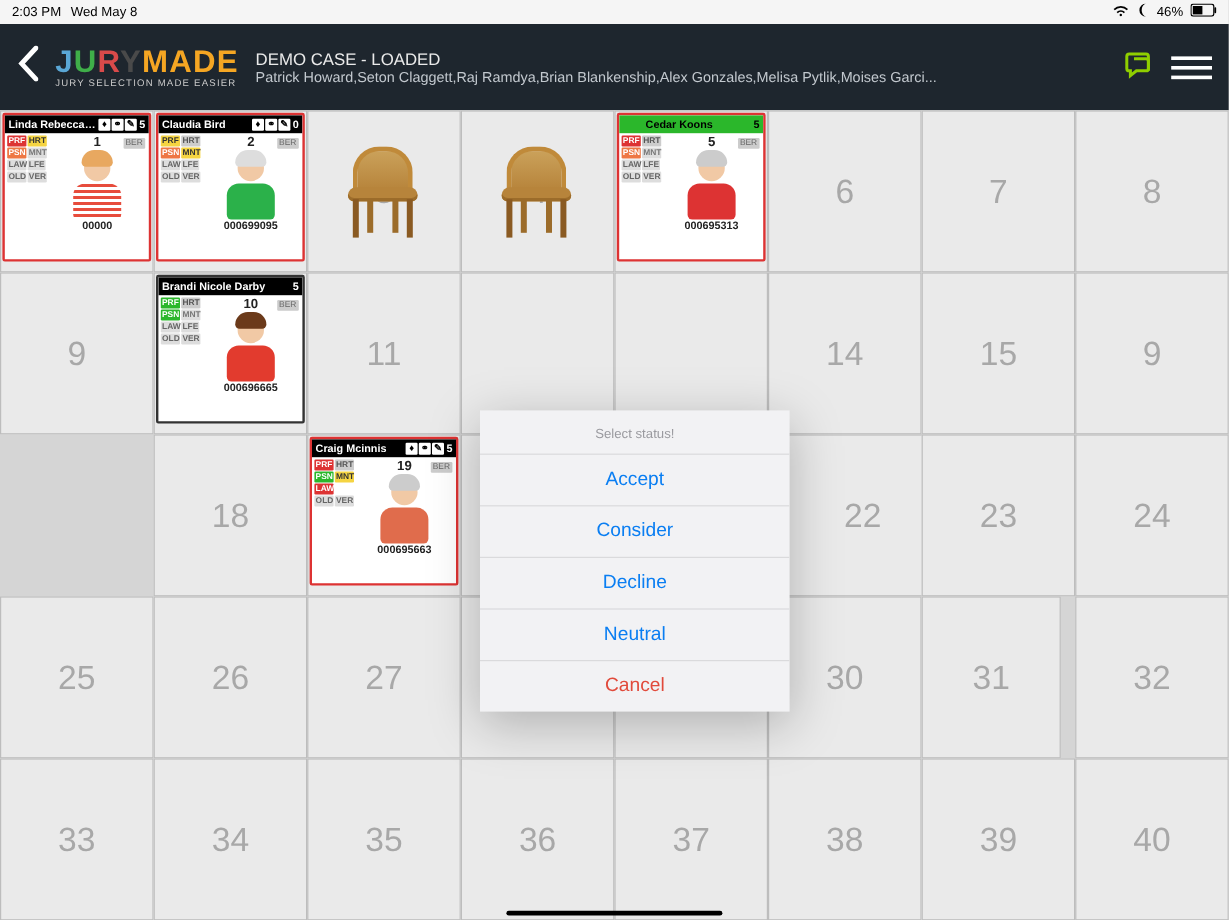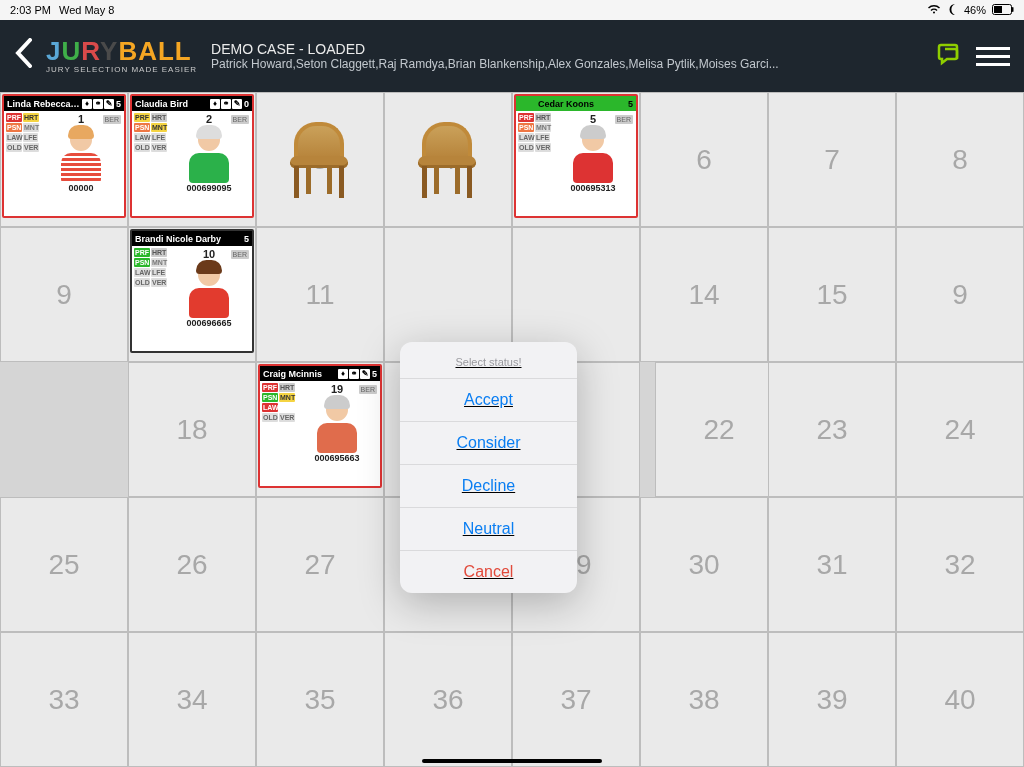--- a/index.html
+++ b/index.html
@@ -63,21 +63,21 @@
   .ber{ position:absolute; top:19px; right:3px; font-size:7px; background:#ccc; color:#666; padding:1px 2px; border-radius:1px; }
   .avatar-wrap { flex: 1; display:flex; flex-direction:column; align-items:center; justify-content:flex-start; padding-top:2px; }
   .jnum { font-size: 11px; font-weight: 700; }
   .avatar { width: 48px; height: 58px; display:flex; flex-direction:column; align-items:center; }
   .av-head { width: 22px; height: 22px; border-radius: 50%; background: #f1c9a5; }
   .av-hair { width: 26px; height: 14px; border-radius: 12px 12px 4px 4px; margin-bottom:-10px; z-index:1; }
   .av-body { width: 40px; height: 30px; border-radius: 10px 10px 4px 4px; margin-top: 2px; }
   .jid { font-size: 9px; font-weight: 600; }
 
   
-  .sheet { position: absolute; left: 400px; top: 250px; width: 177px; background: #f2f2f4; border-radius: 12px; box-shadow: 0 10px 40px rgba(0,0,0,.25); overflow: hidden; text-decoration: underline; }
+  .sheet { position: absolute; left: 400px; top: 250px; width: 258px; background: #f2f2f4; border-radius: 0; box-shadow: 0 10px 40px rgba(0,0,0,.25); overflow: hidden; }
   .sheet-title { text-align: center; font-size: 11px; color: #9a9a9f; padding: 14px 0 10px; }
   .sheet-item { text-align: center; font-size: 16px; color: #0a7ef2; padding: 12px 0; border-top: 1px solid #dadadc; cursor: pointer; }
   .sheet-item.cancel { color: #e14a3b; }
 
   .home-indicator { position:absolute; bottom:4px; left:50%; transform:translateX(-50%); width:180px; height:4px; background:#000; border-radius:3px; }
 </style>
 </head>
 <body>
 
 <div class="statusbar">
@@ -108,21 +108,21 @@
 </div>
 
 <div class="header">
   <div class="back-arrow">
     <svg width="18" height="30" viewBox="0 0 18 30">
         <path d="M16 2L4 15l12 13" stroke="#fff" stroke-width="4" fill="none" stroke-linecap="round"></path>
       </svg>
   </div>
   <div class="logo">
     <div class="logo-top">
-      <span class="j">J</span><span class="u">U</span><span class="r">R</span><span class="y">Y</span><span class="ball">BALL</span>
+      <span class="j">J</span><span class="u">U</span><span class="r">R</span><span class="y">Y</span><span class="ball">MADE</span>
     </div>
     <div class="logo-sub">JURY SELECTION MADE EASIER</div>
   </div>
   <div class="case-block">
     <div class="case-title">DEMO CASE - LOADED</div>
     <div class="case-people">Patrick Howard,Seton Claggett,Raj Ramdya,Brian Blankenship,Alex Gonzales,Melisa Pytlik,Moises Garci...</div>
   </div>
   <div class="chat-icon">
     <svg width="28" height="28" viewBox="0 0 28 28">
         <path d="M7 3h14a2 2 0 012 2v10a2 2 0 01-2 2h-8l-5 4v-4H7a2 2 0 01-2-2V5a2 2 0 012-2z" fill="none" stroke="#8fce00" stroke-width="2.5"></path>
@@ -203,21 +203,21 @@
     </div>
   <div class="cell" style="left:384px;top:405px;width:128px;height:135px">
       <span class="cellnum">28</span>
     </div>
   <div class="cell" style="left:512px;top:405px;width:128px;height:135px">
       <span class="cellnum">29</span>
     </div>
   <div class="cell" style="left:640px;top:405px;width:128px;height:135px">
       <span class="cellnum">30</span>
     </div>
-  <div class="cell" style="left:768px;top:405px;width:128px;height:135px">
+  <div class="cell" style="left:768px;top:405px;width:116px;height:135px">
       <span class="cellnum">31</span>
     </div>
   <div class="cell" style="left:896px;top:405px;width:128px;height:135px">
       <span class="cellnum">32</span>
     </div>
 
   <div class="cell" style="left:0px;top:540px;width:128px;height:135px">
       <span class="cellnum">33</span>
     </div>
   <div class="cell" style="left:128px;top:540px;width:128px;height:135px">

